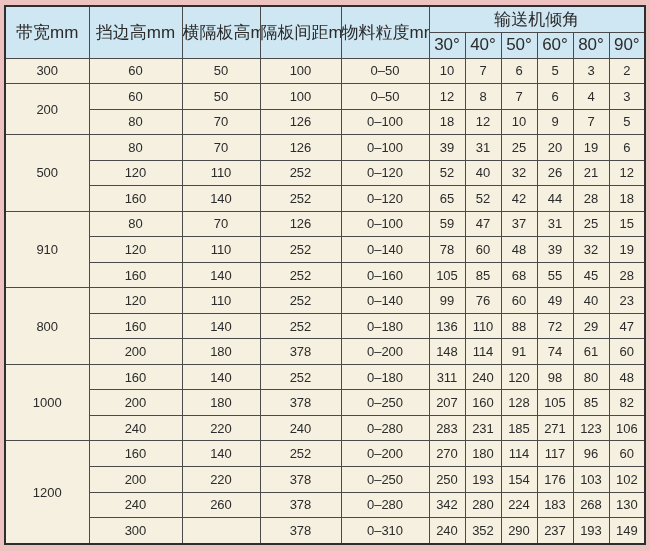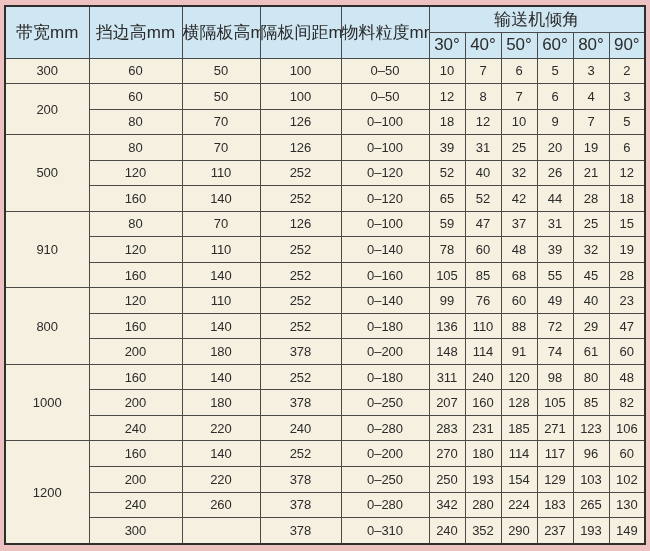--- a/index.html
+++ b/index.html
@@ -277,34 +277,34 @@
           <td>60</td>
         </tr>
         <tr>
           <td>200</td>
           <td>220</td>
           <td>378</td>
           <td>0–250</td>
           <td>250</td>
           <td>193</td>
           <td>154</td>
-          <td>129</td>
+          <td>176</td>
           <td>103</td>
           <td>102</td>
         </tr>
         <tr>
           <td>240</td>
           <td>260</td>
           <td>378</td>
           <td>0–280</td>
           <td>342</td>
           <td>280</td>
           <td>224</td>
           <td>183</td>
-          <td>265</td>
+          <td>268</td>
           <td>130</td>
         </tr>
         <tr>
           <td>300</td>
           <td></td>
           <td>378</td>
           <td>0–310</td>
           <td>240</td>
           <td>352</td>
           <td>290</td>

